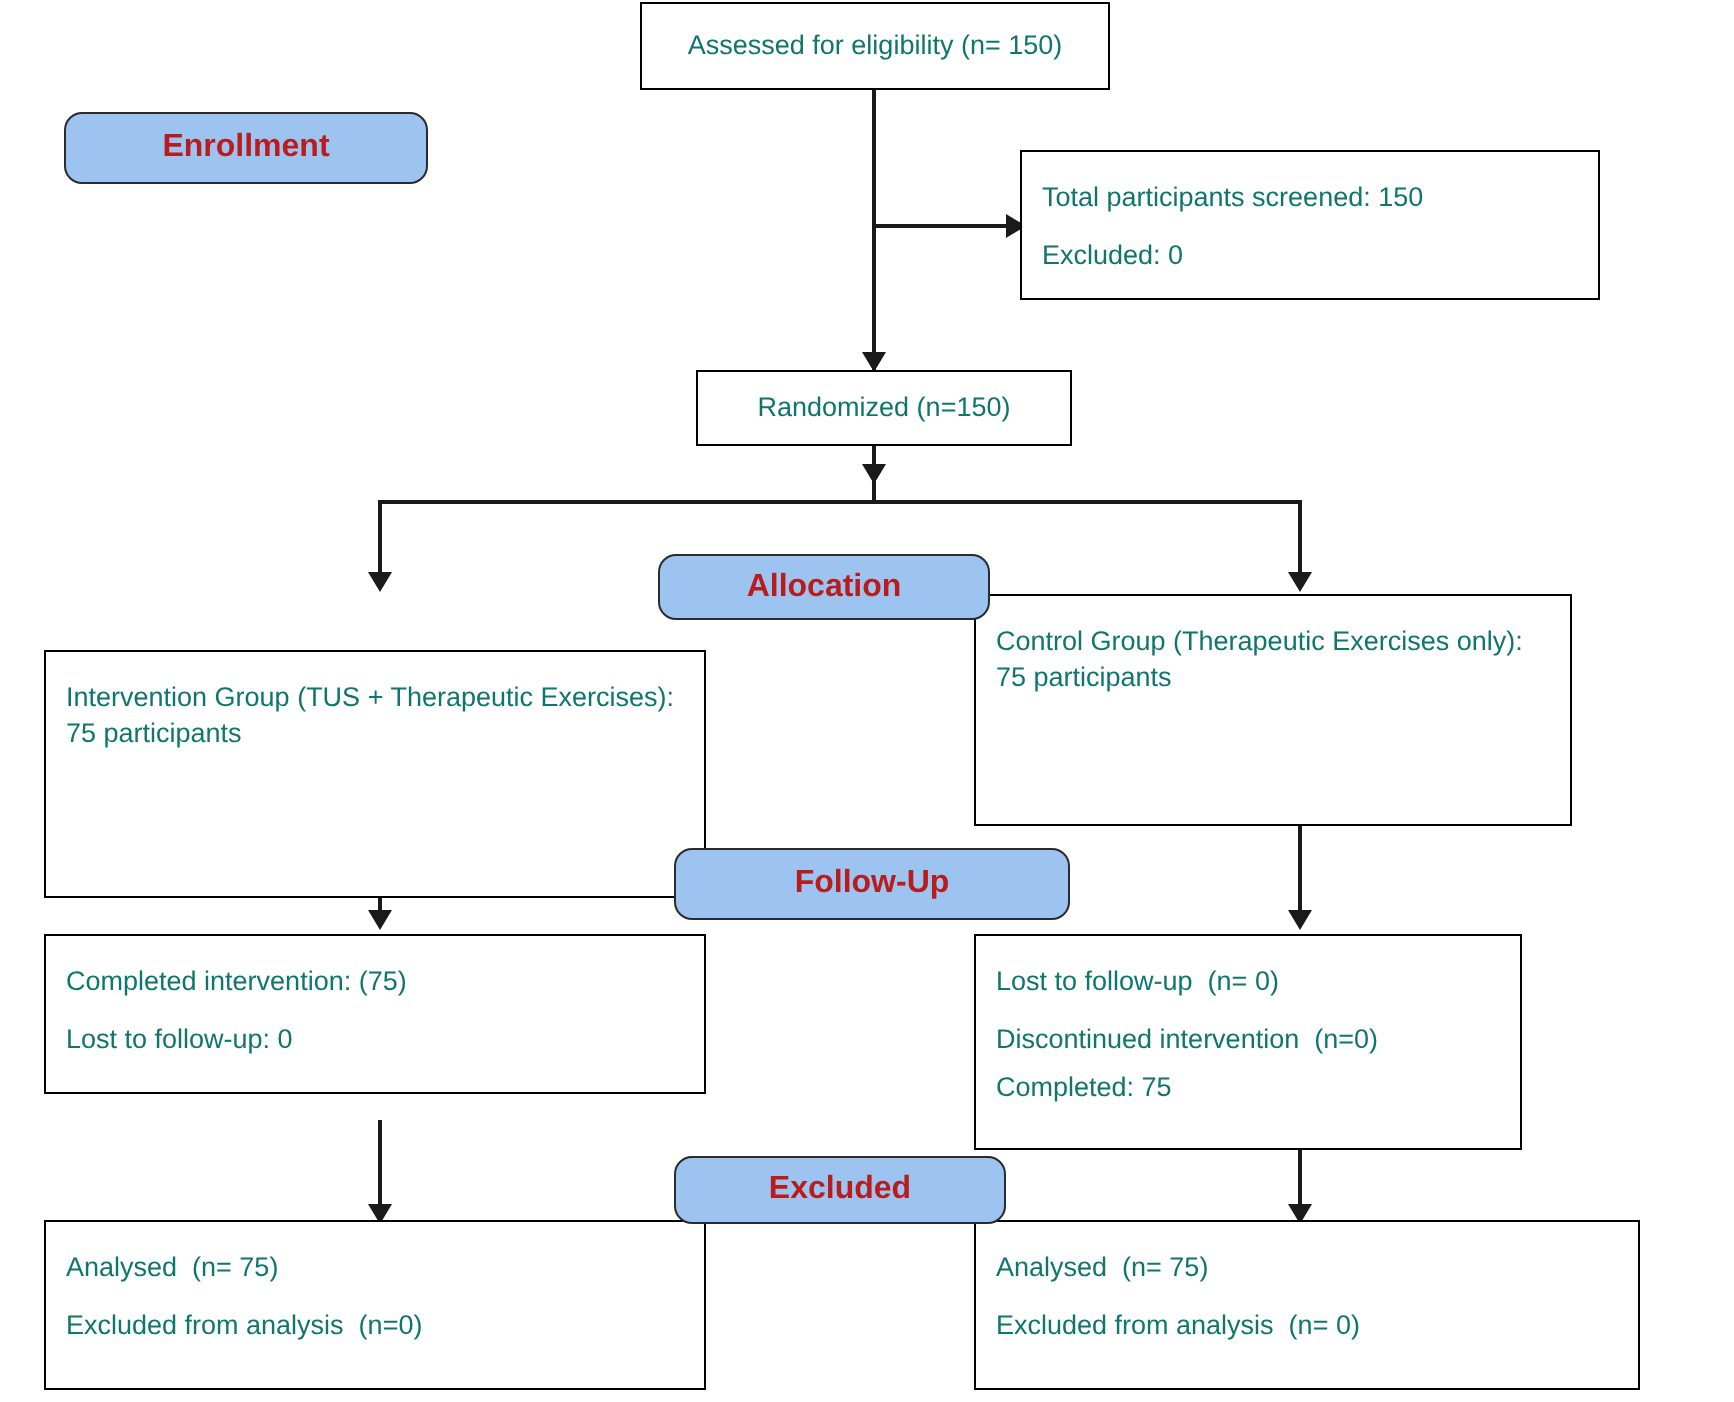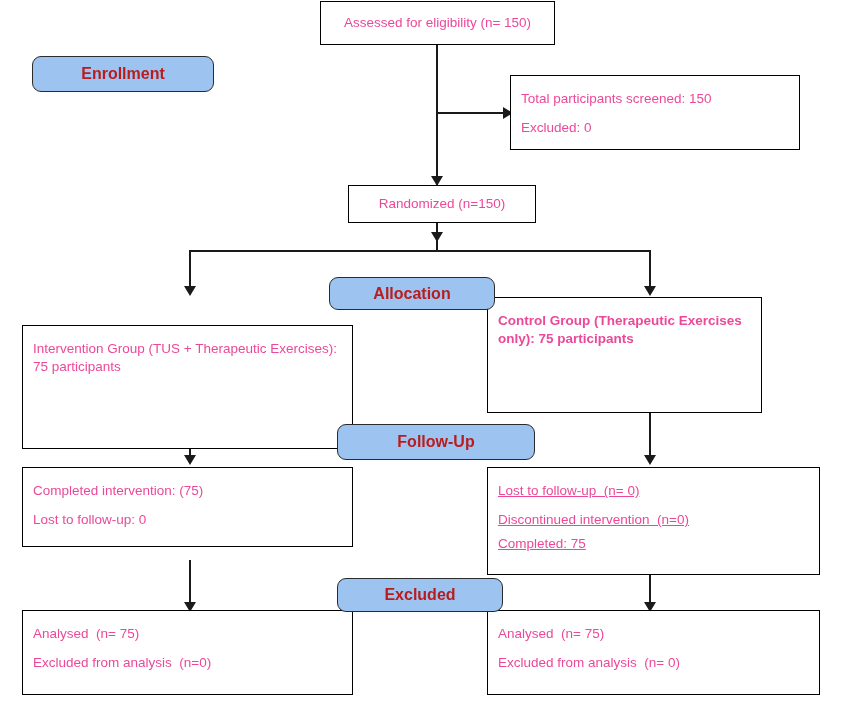--- a/index.html
+++ b/index.html
@@ -16,21 +16,21 @@
     width: 867px;
     height: 701px;
     background: #ffffff;
     overflow: hidden;
   }
   .box {
     position: absolute;
     box-sizing: border-box;
     border: 1px solid #000000;
     background: #ffffff;
-    color: #ec4899;
+    color: #0f766e;
     font-size: 13.5px;
     line-height: 1.35;
   }
   .box .txt {
     display: block;
     white-space: pre-wrap;
   }
   .box.pad {
     padding: 14px 10px 10px 10px;
   }
@@ -119,31 +119,31 @@
   </div>
 
   <div class="box center" style="left:348px; top:185px; width:188px; height:38px;">
     <span class="txt">Randomized (n=150)</span>
   </div>
 
   <div class="box pad" style="left:22px; top:297px; width:331px; height:124px;margin-top:28px;">
     <span class="txt">Intervention Group (TUS + Therapeutic Exercises): 75 participants</span>
   </div>
 
-  <div class="box pad" style="left:487px; top:297px; width:275px; height:116px;font-weight:bold;">
+  <div class="box pad" style="left:487px; top:297px; width:299px; height:116px;">
     <span class="txt">Control Group (Therapeutic Exercises only): 75 participants</span>
   </div>
 
   <div class="box pad" style="left:22px; top:467px; width:331px; height:80px;">
     <span class="txt">Completed intervention: (75)</span>
     <span class="line-gap"></span>
     <span class="txt">Lost to follow-up: 0</span>
   </div>
 
-  <div class="box pad" style="left:487px; top:467px; width:333px; height:108px;text-decoration:underline;">
+  <div class="box pad" style="left:487px; top:467px; width:274px; height:108px;">
     <span class="txt">Lost to follow-up  (n= 0)</span>
     <span class="line-gap"></span>
     <span class="txt">Discontinued intervention  (n=0)</span>
     <span class="line-gap-sm"></span>
     <span class="txt">Completed: 75</span>
   </div>
 
   <div class="box pad" style="left:22px; top:610px; width:331px; height:85px;">
     <span class="txt">Analysed  (n= 75)</span>
     <span class="line-gap"></span>

